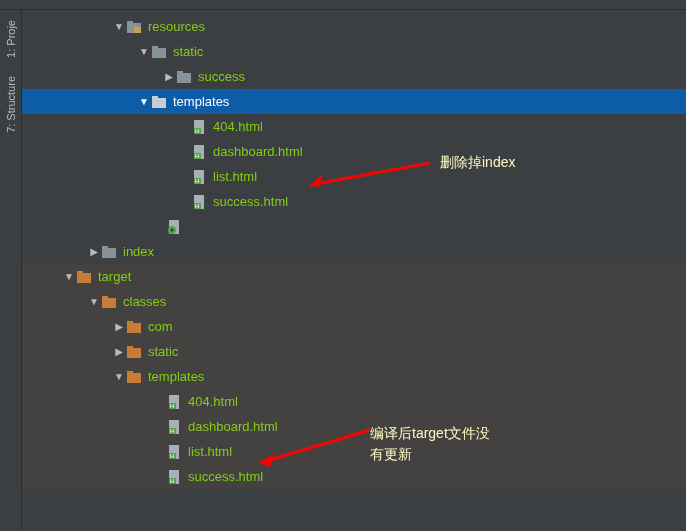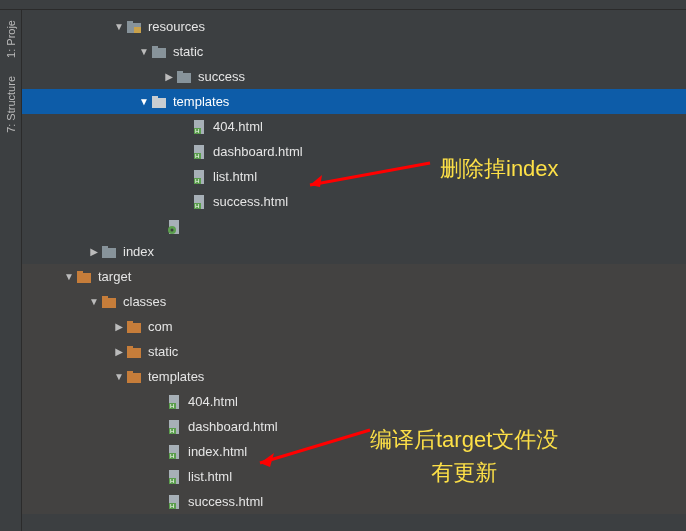--- a/index.html
+++ b/index.html
@@ -67,31 +67,30 @@
   }
   .arrow.blank { visibility: hidden; }
   .ficon {
     width: 16px; height: 16px;
     margin-right: 6px;
     display: inline-flex;
     align-items: center;
     justify-content: center;
     flex-shrink: 0;
   }
-  .label { color: #e5e5e5; }
+  .label { color: #84cc16; }
   .target-section .row { background: #434241; }
   
   .annotation {
     position: absolute;
-    color: #fde047;
-    font-size: 22px;
+    color: #fef9c3;
+    font-size: 14px;
     font-family: "Microsoft YaHei", sans-serif;
     pointer-events: none;
     line-height: 1.5;
-    text-align: center;
   }
   .arrow-line {
     position: absolute;
     pointer-events: none;
   }
   svg.icon-svg { width: 16px; height: 16px; }
 </style>
 </head>
 <body>
 
@@ -309,32 +308,20 @@
       <span class="indent" style="width:130px"></span>
           <span class="arrow blank">▶</span>
       <span class="ficon">
             <svg class="icon-svg" viewBox="0 0 16 16">
               <rect x="3" y="1" width="10" height="14" fill="#a7b0b7"></rect>
               <rect x="3" y="9" width="7" height="6" fill="#5b9e4d"></rect>
               <text x="4" y="14" font-size="6" fill="#fff">H</text>
             </svg>
           </span>
       <span class="label">dashboard.html</span>
-    </div>
-    <div class="row">
-      <span class="indent" style="width:130px"></span>
-          <span class="arrow blank">▶</span>
-      <span class="ficon">
-            <svg class="icon-svg" viewBox="0 0 16 16">
-              <rect x="3" y="1" width="10" height="14" fill="#a7b0b7"></rect>
-              <rect x="3" y="9" width="7" height="6" fill="#5b9e4d"></rect>
-              <text x="4" y="14" font-size="6" fill="#fff">H</text>
-            </svg>
-          </span>
-      <span class="label">index.html</span>
     </div>
     <div class="row">
       <span class="indent" style="width:130px"></span>
           <span class="arrow blank">▶</span>
       <span class="ficon">
             <svg class="icon-svg" viewBox="0 0 16 16">
               <rect x="3" y="1" width="10" height="14" fill="#a7b0b7"></rect>
               <rect x="3" y="9" width="7" height="6" fill="#5b9e4d"></rect>
               <text x="4" y="14" font-size="6" fill="#fff">H</text>
             </svg>

